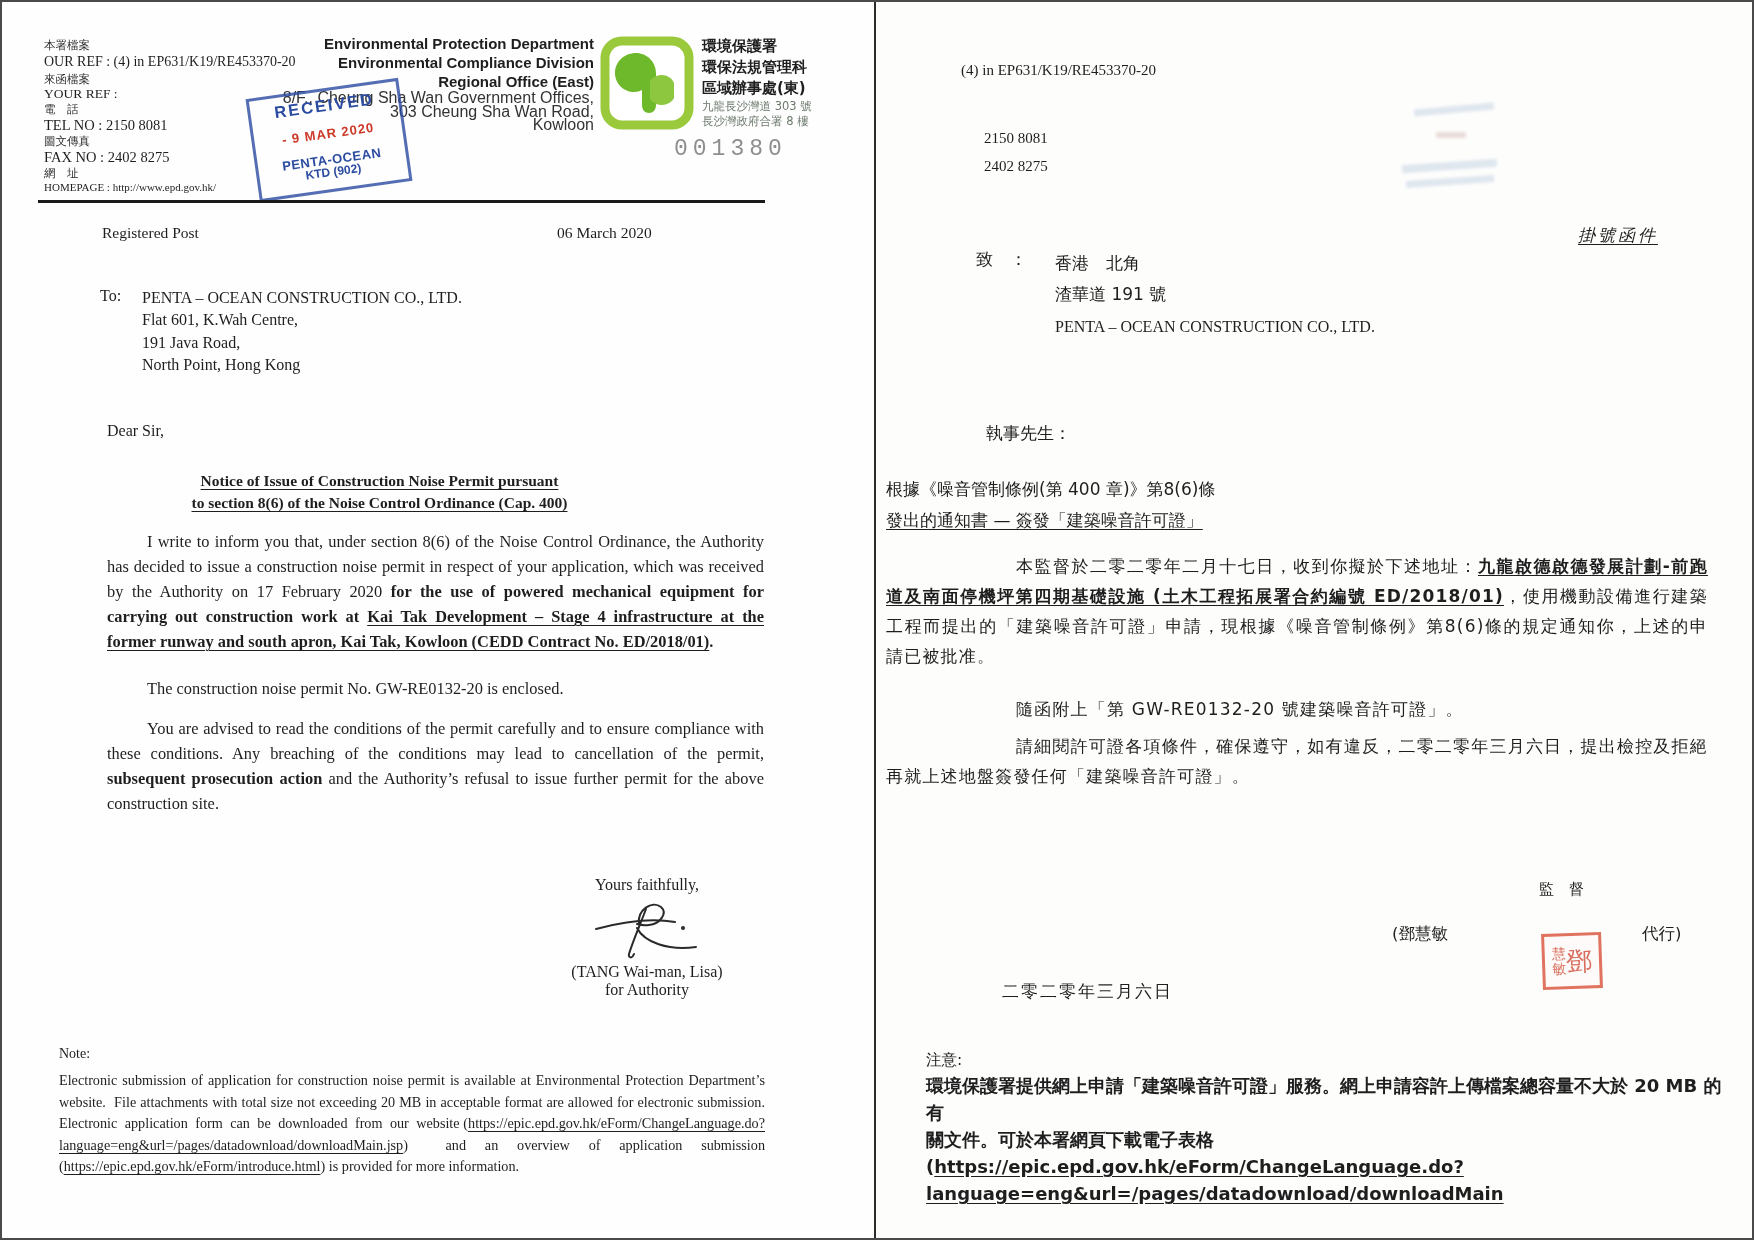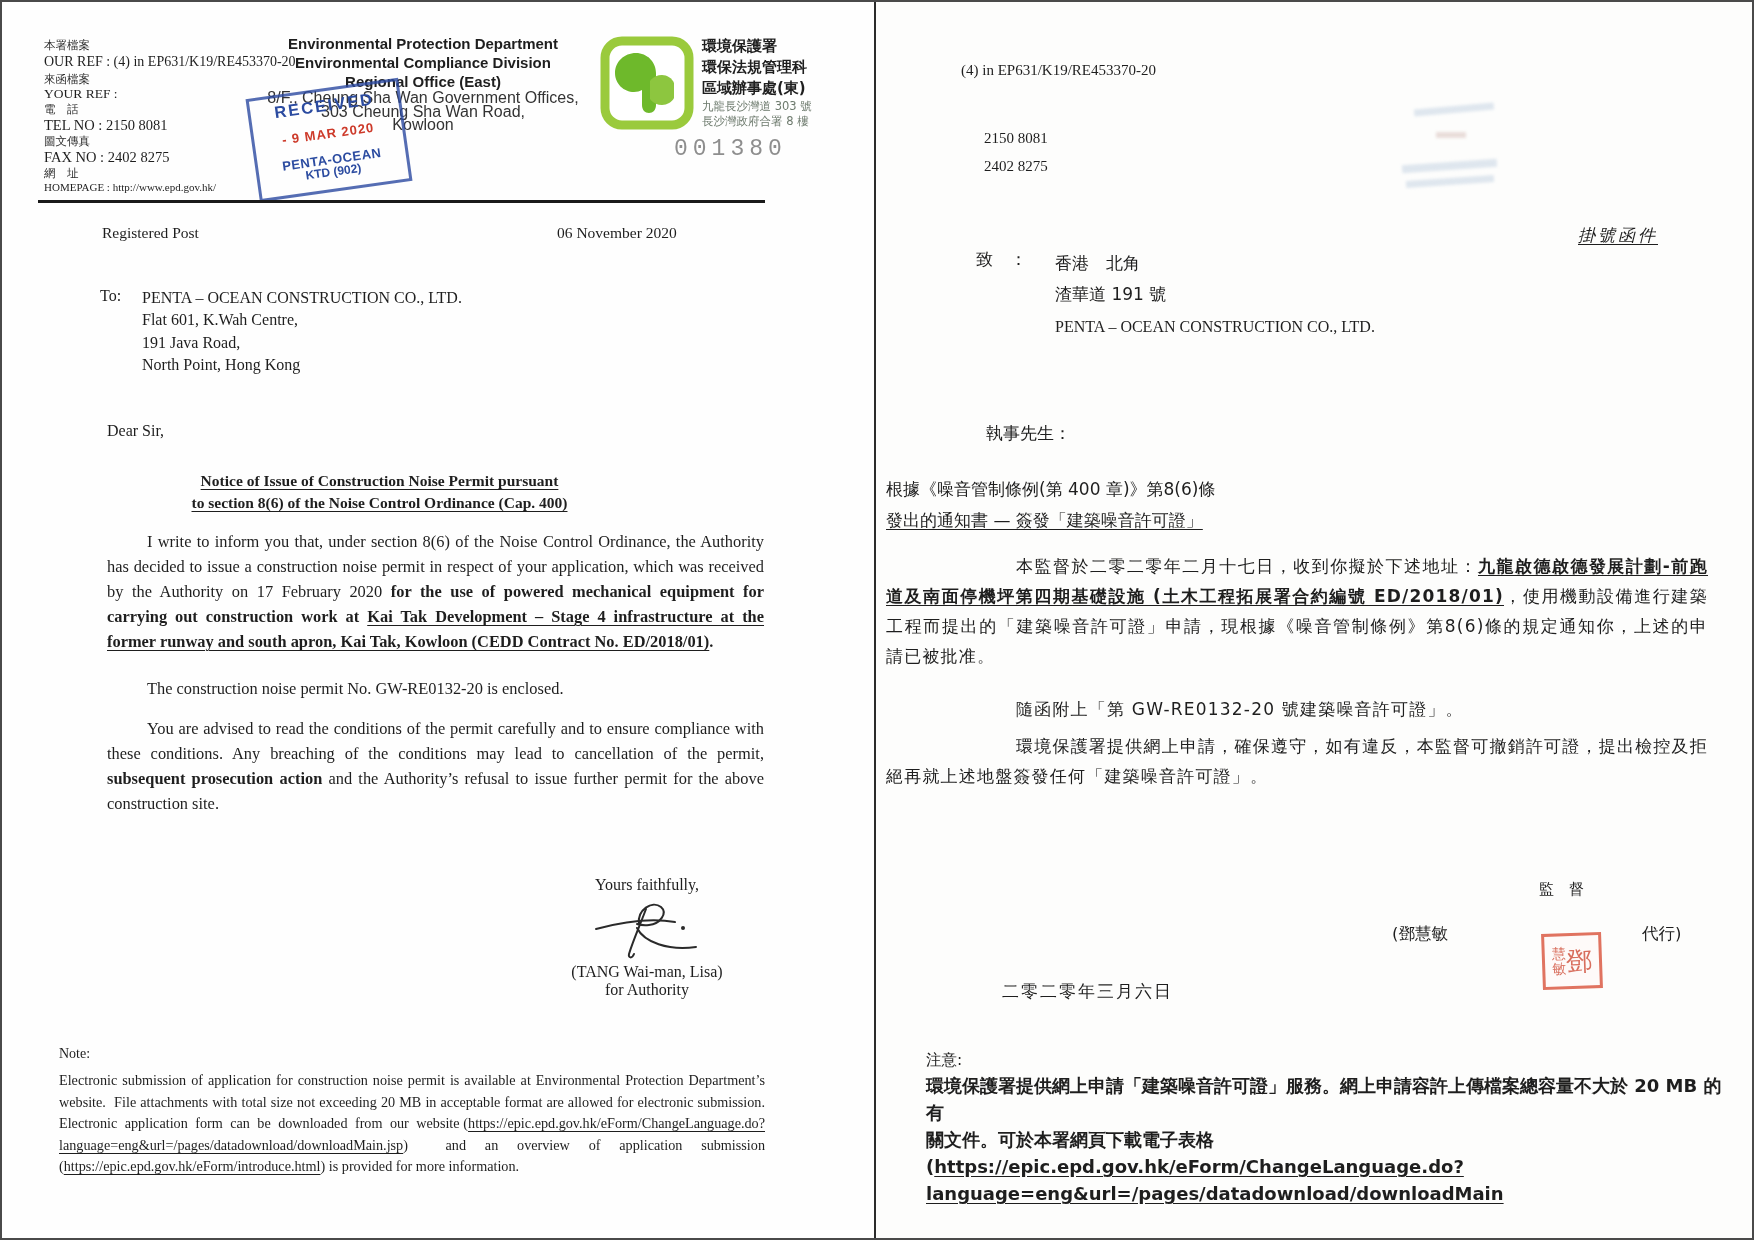--- a/index.html
+++ b/index.html
@@ -15,21 +15,21 @@
   .bu{font-weight:bold;text-decoration:underline;text-underline-offset:3px;}
 
   
   .page-left{position:absolute;left:0;top:0;width:872px;height:1236px;background:#fefefe;}
   .ref-block{left:42px;top:36px;line-height:1;}
   .rb-cjk{font-size:11.5px;line-height:14px;color:#2e2e2e;}
   .rb-en{font-size:13.5px;line-height:16px;}
   .rb-ref{font-size:14px;line-height:20px;}
   .rb-num{font-size:14.5px;line-height:18px;}
   .rb-home{font-size:11px;line-height:14px;}
-  .dept-block{left:250px;top:32px;width:342px;text-align:center;}
+  .dept-block{left:250px;top:32px;width:342px;text-align:right;}
   .dept-bold{font-size:15px;line-height:19px;font-weight:bold;}
   .dept-addr{font-size:16px;line-height:13.5px;color:#333;}
   .logo{left:597px;top:33px;width:96px;height:96px;}
   .cn-dept{left:700px;top:34px;}
   .cnd-main{font-size:15px;line-height:21px;font-weight:600;}
   .cnd-addr{font-size:11.5px;line-height:15px;color:#6d7a6d;}
   .serial{left:672px;top:134px;font-size:23px;letter-spacing:5px;color:#8e8e8e;}
   .stamp{left:250px;top:86px;width:148px;height:98px;border:3px solid rgba(42,72,160,.8);
          transform:rotate(-8deg);text-align:center;color:#2b4ba0;}
   .stamp-l1{font-size:16.5px;font-weight:bold;letter-spacing:2px;margin-top:5px;}
@@ -129,21 +129,21 @@
     <div class="abs stamp sans">
       <div class="stamp-l1">RECEIVED</div>
       <div class="stamp-date">- 9 MAR 2020</div>
       <div class="stamp-l3">PENTA-OCEAN</div>
       <div class="stamp-l4">KTD (902)</div>
     </div>
 
     <div class="abs hrule"></div>
 
     <div class="abs regpost">Registered Post</div>
-    <div class="abs endate">06 November 2020</div>
+    <div class="abs endate">06 March 2020</div>
 
     <div class="abs tolabel">To:</div>
     <div class="abs tolines">
       <div>PENTA – OCEAN CONSTRUCTION CO., LTD.</div>
       <div>Flat 601, K.Wah Centre,</div>
       <div>191 Java Road,</div>
       <div>North Point, Hong Kong</div>
     </div>
 
     <div class="abs dearsir">Dear Sir,</div>
@@ -204,21 +204,21 @@
 
     <div class="abs cntitle cjk">
       <div>根據《噪音管制條例(第 400 章)》第8(6)條</div>
       <div><span class="u">發出的通知書 — 簽發「建築噪音許可證」</span></div>
     </div>
 
     <div class="abs cnpara cnindent cjk" style="top:549px;"><span>本監督於二零二零年二月十七日，收到你擬於下述地址：</span><span class="bu" style="font-weight:600;">九龍啟德啟德發展計劃-前跑道及南面停機坪第四期基礎設施 (土木工程拓展署合約編號 ED/2018/01)</span><span>，使用機動設備進行建築工程而提出的「建築噪音許可證」申請，現根據《噪音管制條例》第8(6)條的規定通知你，上述的申請已被批准。</span></div>
 
     <div class="abs cnpara cnindent cjk" style="top:692px;">隨函附上「第 GW-RE0132-20 號建築噪音許可證」。</div>
 
-    <div class="abs cnpara cnindent cjk" style="top:729px;">環境保護署提供網上申請，確保遵守，如有違反，本監督可撤銷許可證，提出檢控及拒絕再就上述地盤簽發任何「建築噪音許可證」。</div>
+    <div class="abs cnpara cnindent cjk" style="top:729px;">請細閱許可證各項條件，確保遵守，如有違反，二零二零年三月六日，提出檢控及拒絕再就上述地盤簽發任何「建築噪音許可證」。</div>
 
     <div class="abs r-super cjk">監　督</div>
     <div class="abs r-signpre cjk">(鄧慧敏</div>
     <div class="abs r-signpost cjk">代行)</div>
 
     <div class="abs seal cjk">
       <span class="seal-main">鄧</span>
       <span class="seal-col">
         <span>慧</span>
         <span>敏</span>

